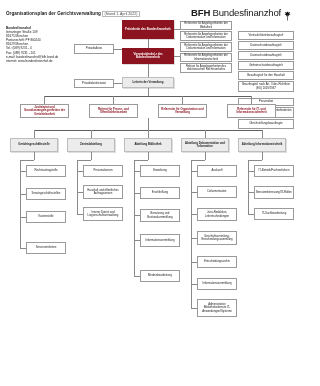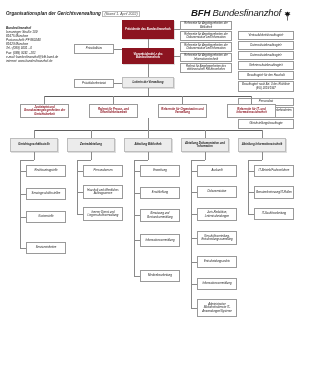--- a/index.html
+++ b/index.html
@@ -2,21 +2,21 @@
 <html><head>
 <meta charset="utf-8">
 <style>
   * { box-sizing: border-box; margin: 0; padding: 0; }
   html, body {
     width: 298px; height: 386px;
     background: #ffffff;
     font-family: "Liberation Sans", sans-serif;
     overflow: hidden;
   }
-  #page { position: relative; width: 298px; height: 307px; background: #fff; font-style: italic; }
+  #page { position: relative; width: 298px; height: 307px; background: #fff; }
 
   
   .doc-title {
     position: absolute; left: 6px; top: 11px;
     font-size: 4.6px; font-weight: bold; color: #1a1a1a;
     letter-spacing: .05px; white-space: nowrap;
   }
   .doc-title .stand {
     font-weight: normal; font-size: 3.5px; color: #444;
     border: .4px solid #b9b9b9; padding: .4px 1.2px; margin-left: 1.5px;

